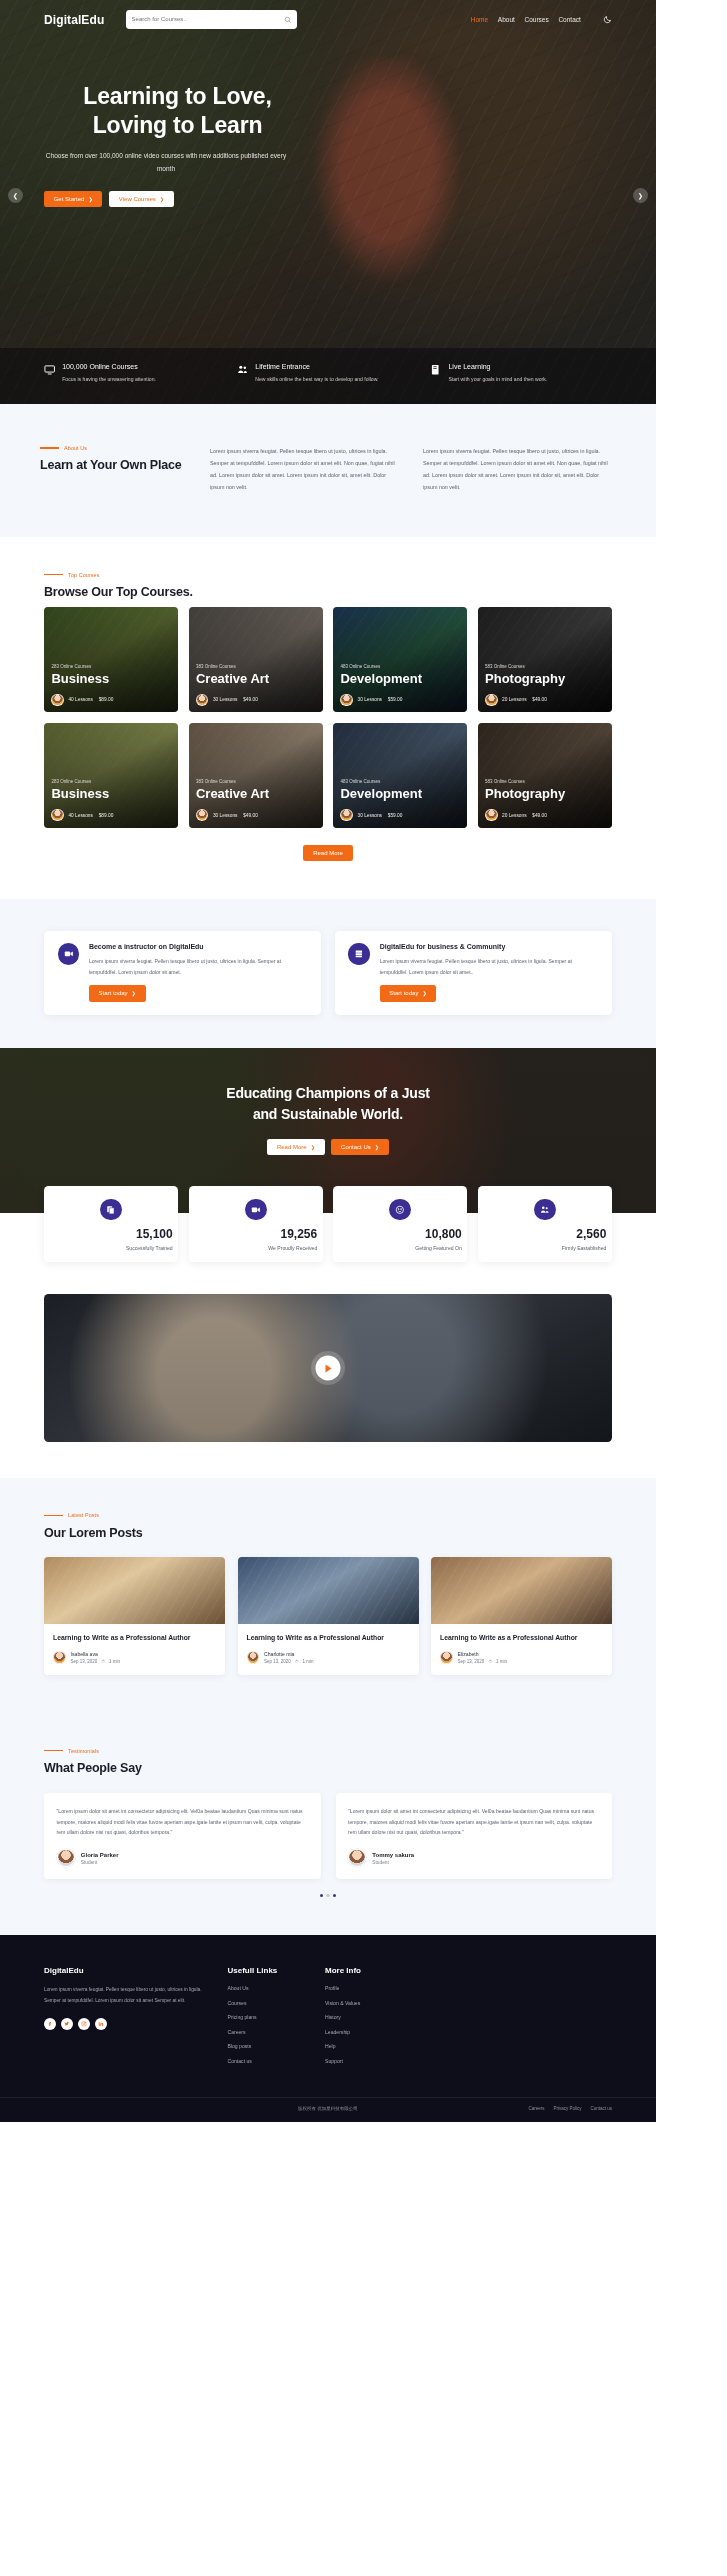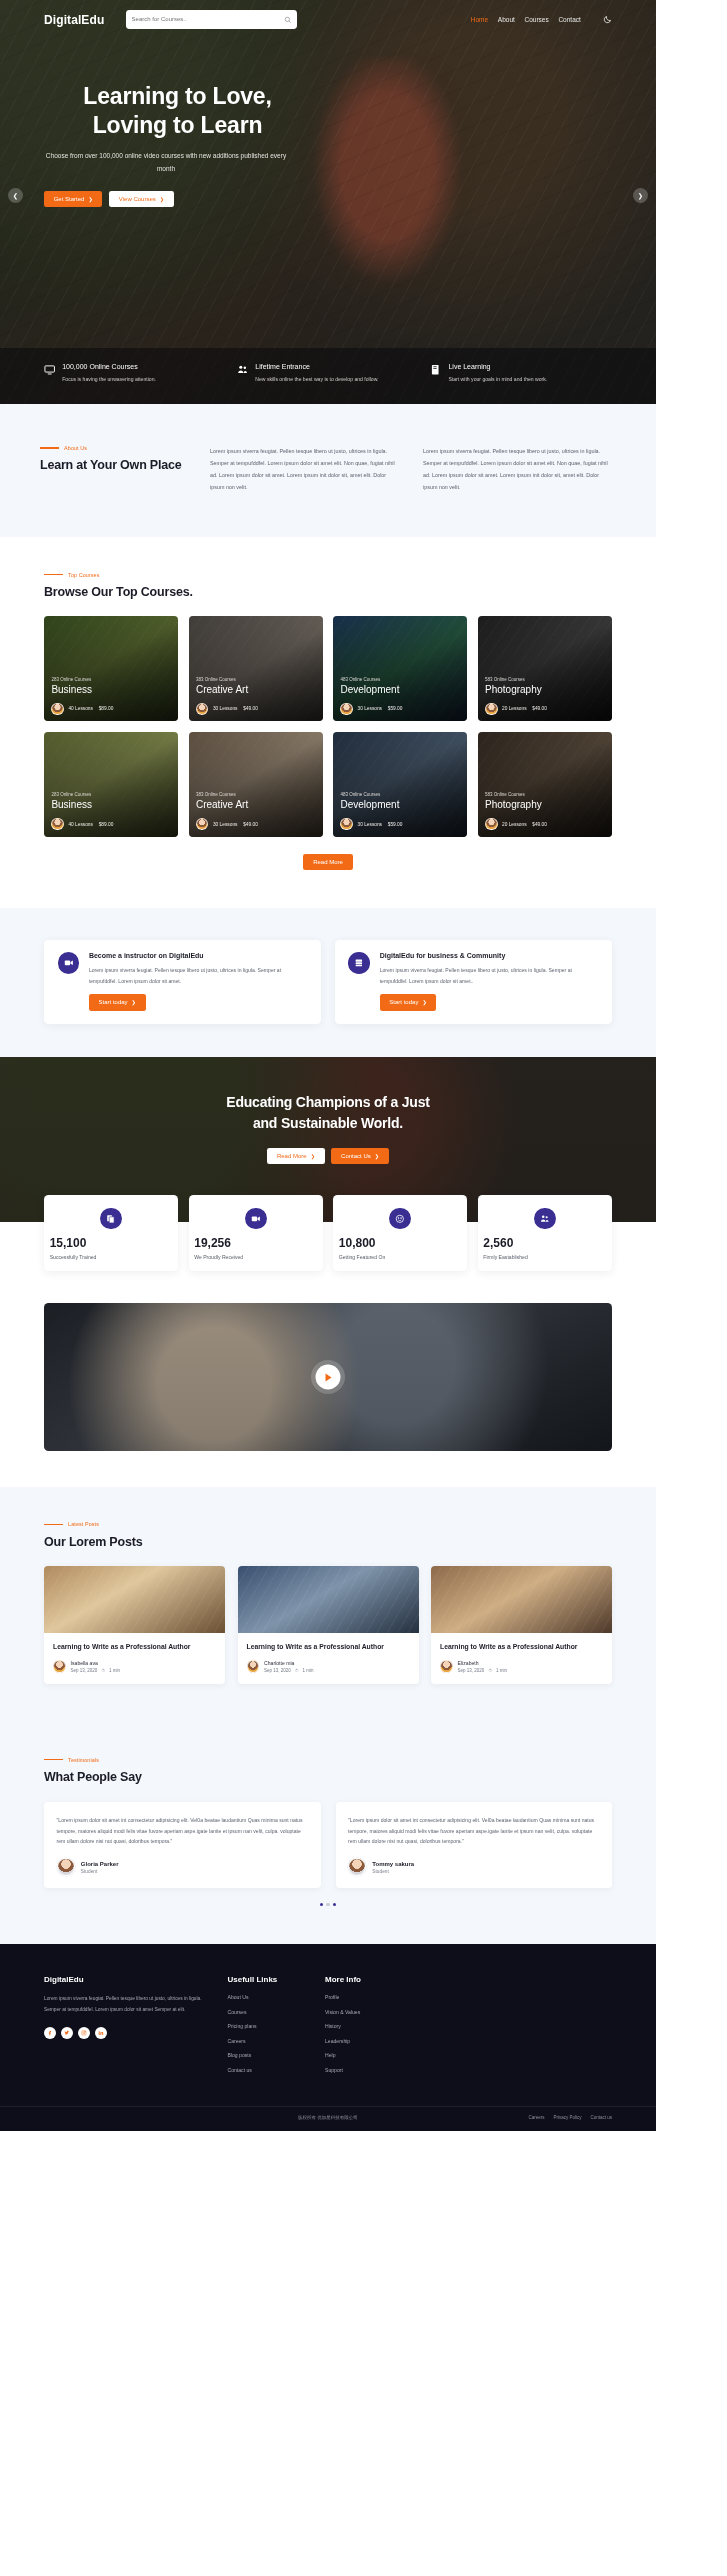--- a/index.html
+++ b/index.html
@@ -114,33 +114,33 @@
   .eyebrow .line { width: 19px; height: 1.1px; background: #f26a16; }
   .eyebrow span { color: #f26a16; font-size: 5.4px; letter-spacing:0.1px; }
   h2.sec-title { font-size: 12.5px; line-height: 1.4; font-weight: bold; letter-spacing: -0.2px; }
   .about .container { display: flex; gap: 28px; margin-left: 40px; }
   .about .col-l { width: 142px; }
   .about .col { flex: 1; }
   .about .col p { font-size: 5.4px; line-height: 2.25; color: #5d6370; }
 
   
   .courses { background: #fff; padding: 35px 0 38px; }
-  .courses h2.sec-title { margin-bottom: 15px; }
+  .courses h2.sec-title { margin-bottom: 6px; }
   .cgrid { display: grid; grid-template-columns: repeat(4, 1fr); gap: 10.2px; }
   .ccard {
     position: relative; height: 105px; border-radius: 4px; overflow: hidden;
     cursor: pointer;
   }
   .ccard .shade {
     position:absolute; inset:0;
     background: linear-gradient(180deg, rgba(0,0,0,.25) 0%, rgba(0,0,0,.45) 45%, rgba(0,0,0,.72) 100%);
   }
   .ccard .cbody { position: absolute; left: 7.4px; right: 7.4px; bottom: 6.3px; z-index: 2; }
   .ccard .ccount { color: #ddd9d5; font-size: 4.5px; margin-bottom: 2.3px; }
-  .ccard .ctitle { color: #fff; font-size: 10px; font-weight: normal; margin-bottom: 7.4px; }
+  .ccard .ctitle { color: #fff; font-size: 13px; font-weight: bold; margin-bottom: 7.4px; }
   .ccard .cmeta { display:flex; align-items:center; gap: 4.5px; }
   .avatar-sm {
     width: 12.5px; height: 12.5px; border-radius: 50%; flex-shrink: 0;
     background: radial-gradient(circle at 50% 32%, #f3d4b8 0 34%, #8c5a3a 36% 58%, #e8a33c 60% 100%);
     border: 0.9px solid rgba(255,255,255,.75);
   }
   .ccard .cstats { color: #efece9; font-size: 4.8px; display:flex; gap: 5.7px; }
   
   .ph1 { background: linear-gradient(150deg,#3f5a24,#6b7f3a 45%,#2d3a1c); }
   .ph2 { background: linear-gradient(150deg,#56524d,#8a8076 50%,#3b3833); }
@@ -182,21 +182,21 @@
     height: 165px;
   }
   .banner h2 {
     position:relative; z-index:3; color:#fff; font-size: 14px; line-height: 1.5;
     text-align:center; font-weight: bold; letter-spacing:-0.2px;
   }
   .banner .btnrow { justify-content: center; margin-top: 13.6px; position:relative; z-index:3; }
   .statswrap { margin-top: -27px; position: relative; z-index: 9; }
   .statgrid { display: grid; grid-template-columns: repeat(4,1fr); gap: 10.2px; }
   .stat {
-    background: #fff; border-radius: 4.5px; padding: 12.5px 5.7px 11.4px; text-align:left;
+    background: #fff; border-radius: 4.5px; padding: 12.5px 5.7px 11.4px; text-align:right;
     box-shadow: 0 1.7px 9px rgba(28,35,60,.08);
   }
   .stat .circ-icon { margin: 0 auto 6.8px; }
   .stat .num { font-size: 12px; font-weight: bold; margin-bottom: 4px; }
   .stat .lbl { font-size: 5.1px; color: #555b66; }
 
   
   .videosec { background:#fff; padding: 32px 0 36px; }
   .videobox {
     position: relative; height: 148px; border-radius: 4.5px; overflow:hidden;

